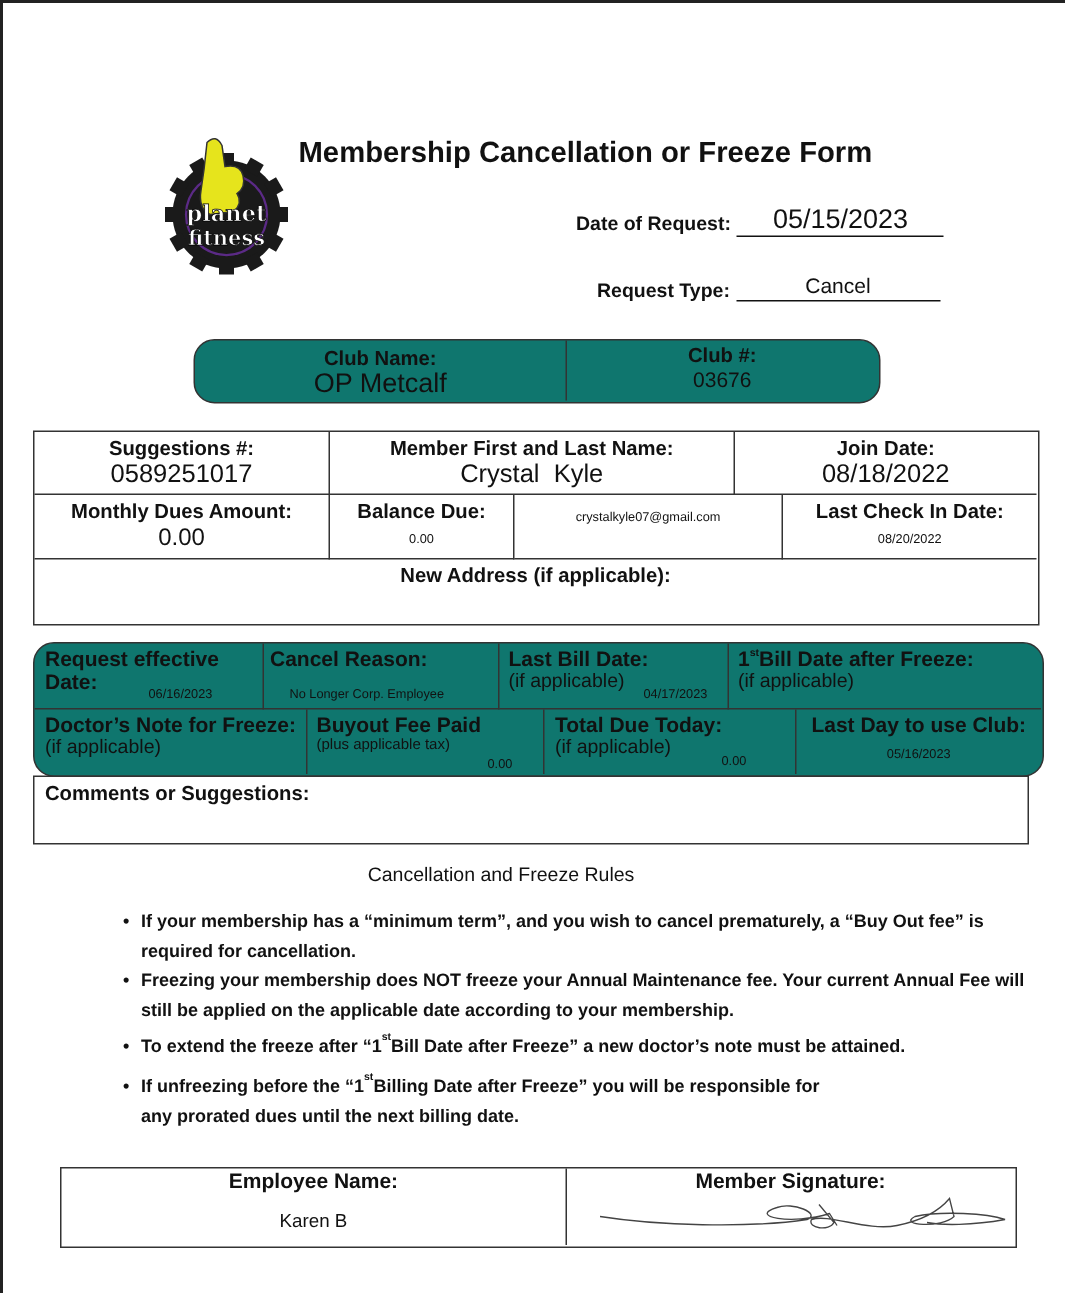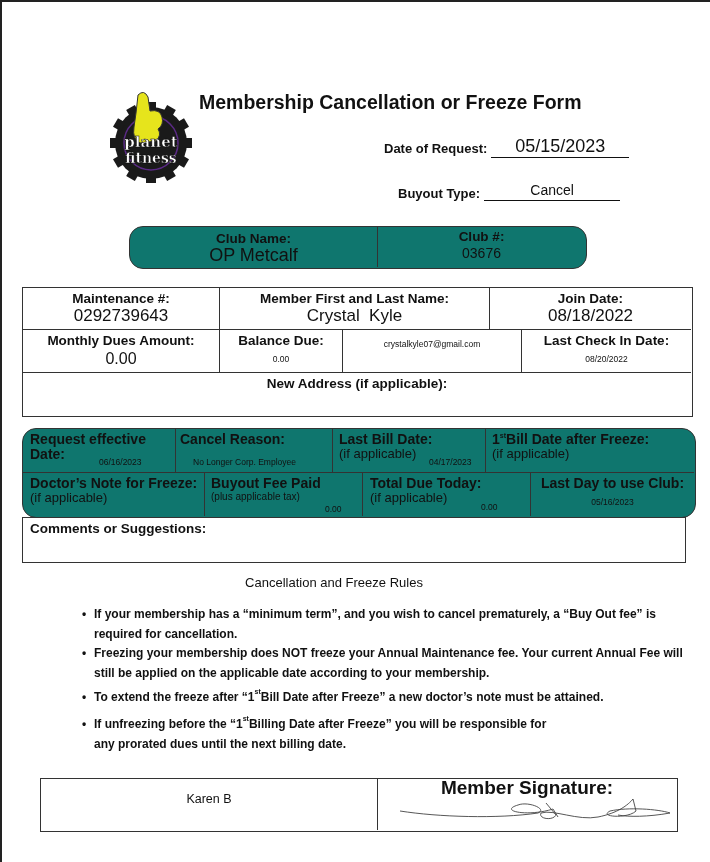--- a/index.html
+++ b/index.html
@@ -59,39 +59,39 @@
     </svg>
   </div>
 
   <div class="abs title">Membership Cancellation or Freeze Form</div>
 
   <div class="req-row" style="left:382px;top:133px;">
     <span class="req-label" style="padding-bottom:2px">Date of Request:</span>
     <span class="req-line" style="width:138px;font-size:18px;line-height:22px;">05/15/2023</span>
   </div>
   <div class="req-row" style="left:396px;top:178px;">
-    <span class="req-label" style="padding-bottom:0">Buyout Type:</span>
+    <span class="req-label" style="padding-bottom:0">Request Type:</span>
     <span class="req-line" style="width:136px;font-size:14px;line-height:20px;">Cancel</span>
   </div>
 
   <div class="box gray" style="left:127px;top:224px;width:458px;height:43px;">
     <div class="cell center" style="left:0;top:0;width:248px;height:40px;border-bottom:none;padding-top:4px;">
       <div class="h">Club Name:</div>
       <div class="v-md" style="font-size:18px">OP Metcalf</div>
     </div>
     <div class="abs center" style="left:248px;top:2px;width:207px;">
       <div class="h">Club #:</div>
       <div class="v-md" style="font-size:14px">03676</div>
     </div>
   </div>
 
   <div class="box" style="left:20px;top:285px;width:671px;height:130px;">
     <div class="cell center" style="left:0;top:0;width:197px;height:42px;padding-top:3px;">
-      <div class="h">Maintenance #:</div>
-      <div class="v-lg">0292739643</div>
+      <div class="h">Suggestions #:</div>
+      <div class="v-lg">0589251017</div>
     </div>
     <div class="cell center" style="left:197px;top:0;width:270px;height:42px;padding-top:3px;">
       <div class="h">Member First and Last Name:</div>
       <div class="v-lg" style="white-space:pre">Crystal  Kyle</div>
     </div>
     <div class="abs center" style="left:467px;top:0;width:201px;height:42px;padding-top:3px;border-bottom:1.5px solid #333;box-sizing:border-box;">
       <div class="h">Join Date:</div>
       <div class="v-lg">08/18/2022</div>
     </div>
 
@@ -179,23 +179,24 @@
     <span class="bul">•</span>
     <span class="txt"><span>To extend the freeze after “1</span><sup>st</sup><span>Bill Date after Freeze” a new doctor’s note must be attained.</span></span>
   </div>
   <div class="rule" style="top:713px;width:480px;">
     <span class="bul">•</span>
     <span class="txt"><span>If unfreezing before the “1</span><sup>st</sup><span>Billing Date after Freeze” you will be responsible for any prorated dues until the next billing date.</span></span>
   </div>
 
   <div class="box" style="left:38px;top:776px;width:638px;height:54px;">
     <div class="cell center" style="left:0;top:0;width:337px;height:51px;border-bottom:none;padding-top:1px;">
+      <div class="h" style="font-size:14px">Employee Name:</div>
       <div style="font-size:12.5px;margin-top:12px">Karen B</div>
     </div>
     <div class="abs center" style="left:337px;top:1px;width:298px;">
-      <div class="h" style="font-size:19px">Member Signature:</div>
+      <div class="h" style="font-size:14px">Member Signature:</div>
       <svg width="298" height="30" viewBox="0 0 298 30">
         <path d="M22 16 C 60 22, 120 24, 160 18 C 170 14, 150 6, 140 10 C 120 16, 150 22, 175 14 L 180 22 M 168 8 L 178 20 C 175 26, 160 24, 163 18 C 175 14, 200 26, 220 22 C 240 18, 250 10, 255 4 L 258 16 C 250 24, 220 22, 232 16 C 250 12, 280 14, 292 18 C 270 22, 250 22, 240 20" fill="none" stroke="#444" stroke-width="0.9"></path>
       </svg>
     </div>
   </div>
 
 </div>
 
 </body></html>

